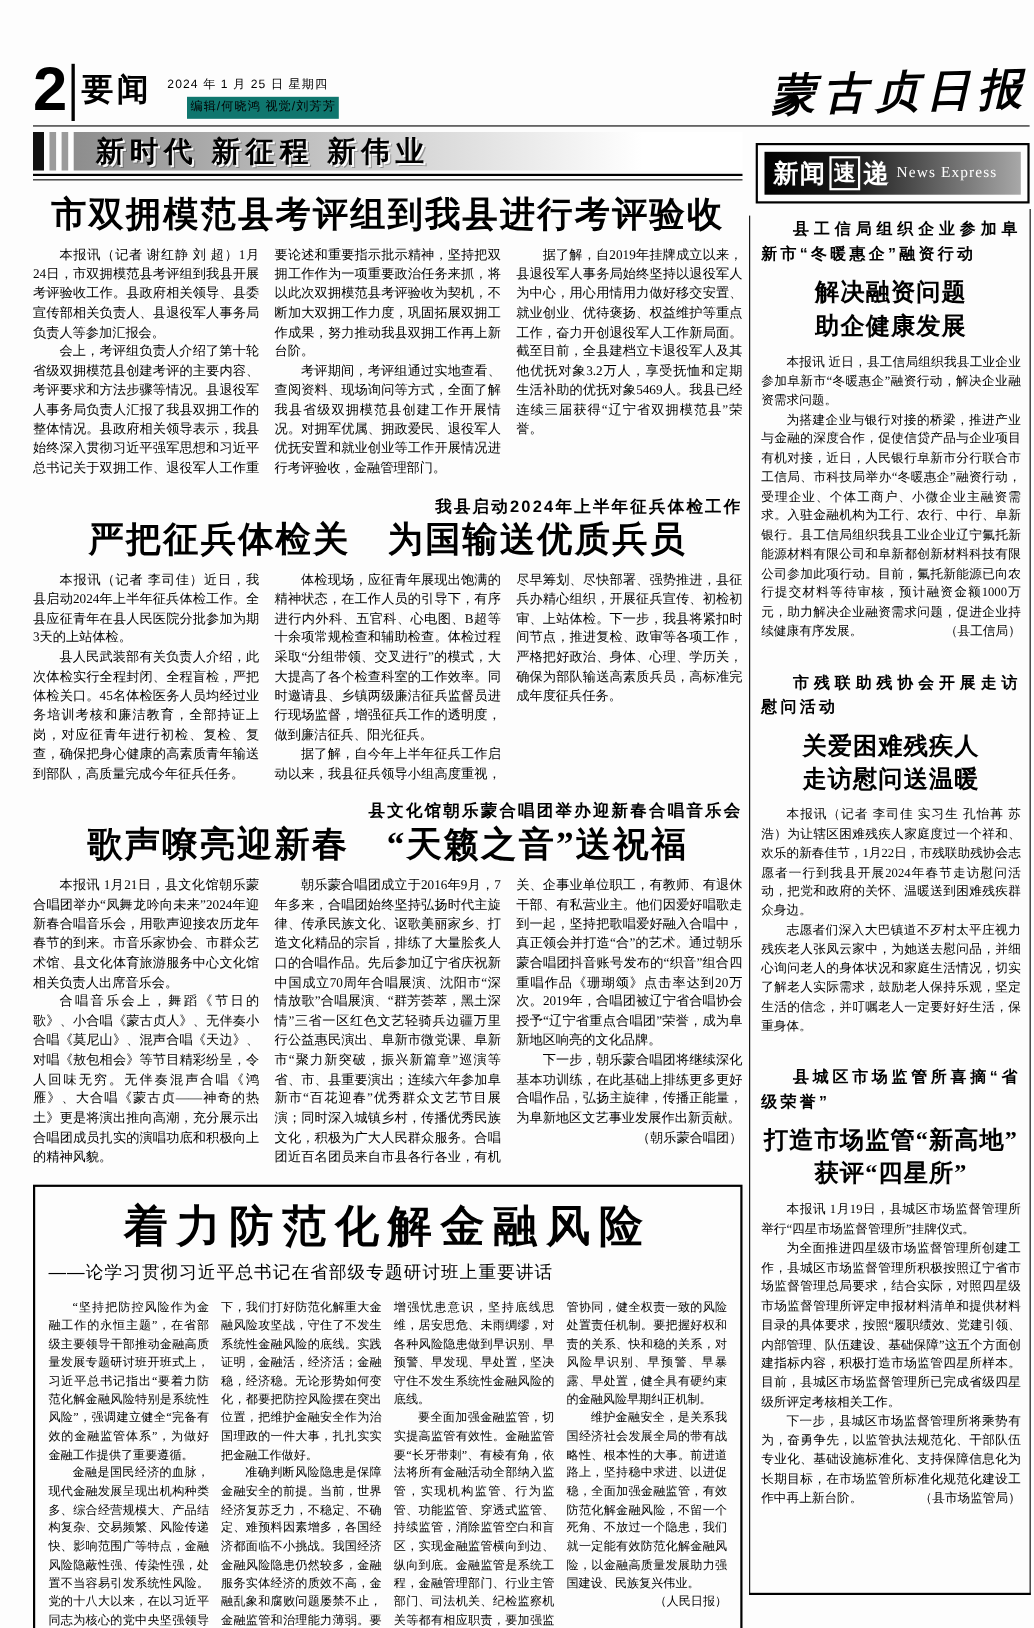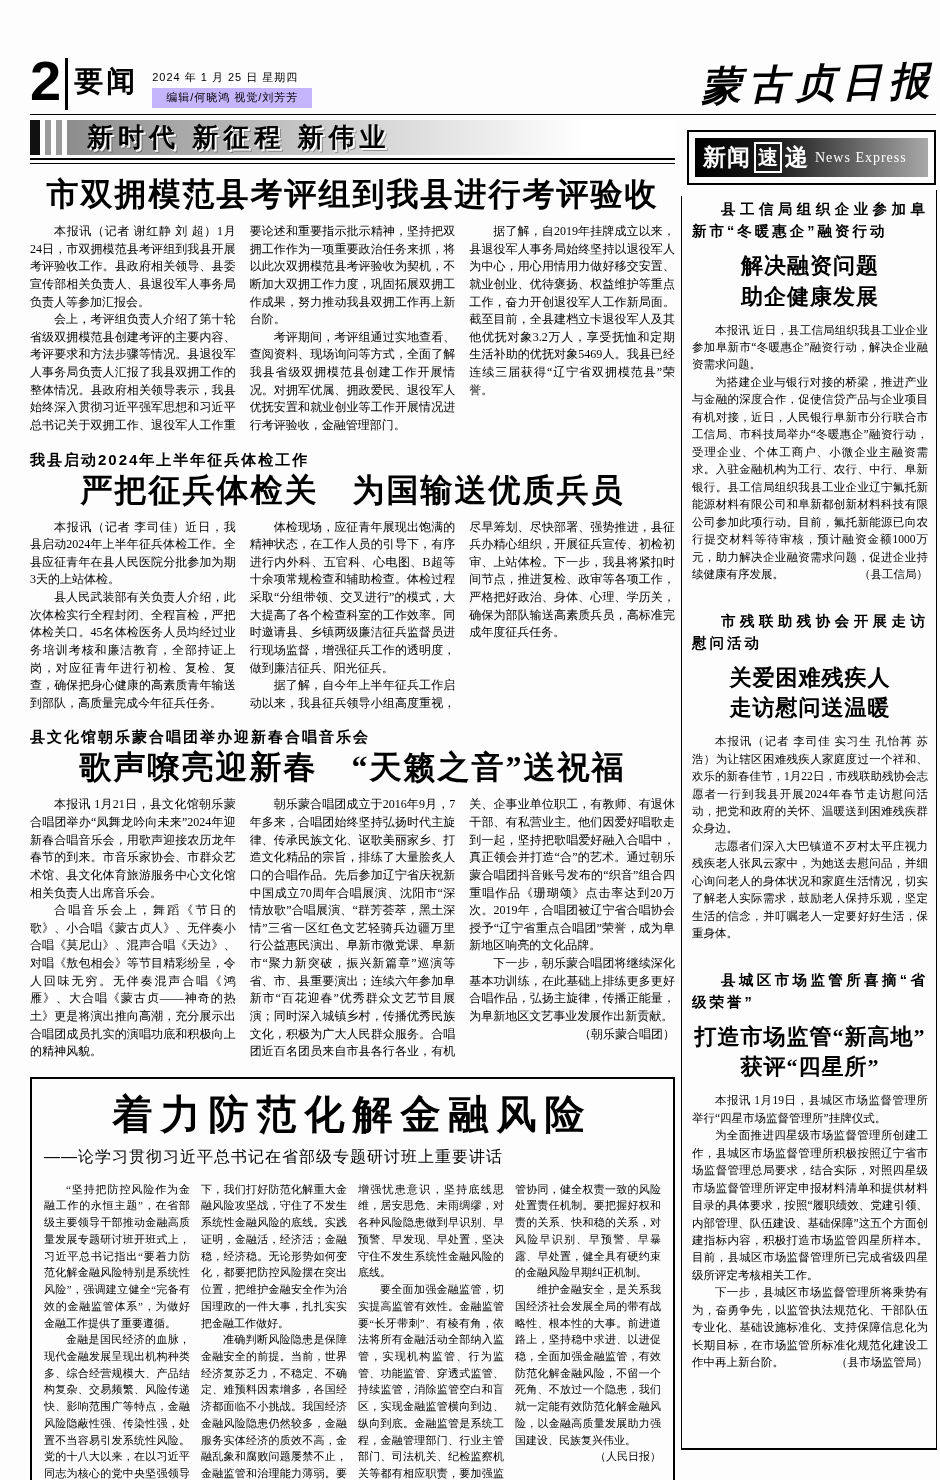--- a/index.html
+++ b/index.html
@@ -9,21 +9,21 @@
     -webkit-font-smoothing:antialiased;overflow:hidden;
   }
   p{margin:0;text-indent:2em;}
 
   
   #header{position:absolute;left:30px;top:54px;width:906px;display:flex;align-items:flex-start;}
   .pagenum{font-family:"Liberation Sans",sans-serif;font-weight:bold;font-size:56px;line-height:.95;}
   .pg-divider{width:3px;height:52px;background:#000;margin:4px 6px 0 4px;}
   .section-title{font-family:"Liberation Sans",sans-serif;font-weight:bold;font-size:29px;letter-spacing:3px;margin-top:8px;}
   .dateblock{margin-left:14px;margin-top:14px;font-family:"Liberation Sans",sans-serif;font-size:11px;line-height:1.8;letter-spacing:1px;}
-  .editors-line{background:#c4b5fd;padding:0 14px;display:inline-block;}
+  .editors-line{background:#0f766e;padding:0 3px;display:inline-block;margin-left:18px;}
   .masthead{margin-left:auto;font-weight:bold;font-style:italic;font-size:40px;letter-spacing:7px;transform:rotate(-1.5deg);margin-top:2px;}
   #header-rule{position:absolute;left:30px;top:114px;width:906px;height:1px;background:#000;}
 
   
   #banner{position:absolute;left:30px;top:120px;width:645px;height:35px;display:flex;align-items:stretch;}
   .banner-sq{width:10px;background:#111;margin-right:5px;}
   .banner-bar{width:6px;background:#9a9a9a;margin-right:5px;}
   .banner-grad{flex:1;background:linear-gradient(90deg,#8d8d8d 0%,#cfcfcf 45%,#ffffff 85%);display:flex;align-items:center;padding-left:20px;}
   .banner-text{font-family:"Liberation Sans",sans-serif;font-weight:bold;font-size:26px;letter-spacing:5px;
     text-shadow:2px 2px 0 rgba(255,255,255,.95),3px 3px 0 rgba(0,0,0,.3);}
@@ -32,21 +32,21 @@
   
   #news-express{position:absolute;left:687px;top:130px;width:249px;height:55px;border:2px solid #000;box-sizing:border-box;padding:6px;}
   .ne-bar{height:100%;background:linear-gradient(90deg,#000 0%,#1c1c1c 35%,#a8a8a8 100%);color:#fff;display:flex;align-items:center;padding:0 8px;box-sizing:border-box;text-align:right;}
   .ne-zh{font-family:"Liberation Sans",sans-serif;font-weight:bold;font-size:23px;letter-spacing:1px;}
   .ne-boxed{font-family:"Liberation Sans",sans-serif;font-weight:bold;font-size:20px;border:2px solid #fff;padding:0 2px;margin:0 3px;}
   .ne-en{font-size:14px;margin-left:6px;letter-spacing:1px;}
 
   
   #main{position:absolute;left:30px;top:174px;width:645px;}
   .headline-xl{text-align:center;font-weight:bold;font-size:32px;letter-spacing:2px;line-height:1.25;}
-  .kicker-c{text-align:left;font-family:"Liberation Sans",sans-serif;font-weight:bold;font-size:15px;letter-spacing:2px;margin-top:16px;}
+  .kicker-c{text-align:right;font-family:"Liberation Sans",sans-serif;font-weight:bold;font-size:15px;letter-spacing:2px;margin-top:16px;}
   .body-3col{margin-top:9px;column-count:3;column-gap:14px;font-size:12px;line-height:1.47;text-align:justify;}
   .sign{float:right;text-indent:0;}
 
   
   #editorial-box{margin-top:16px;border:2px solid #000;padding:12px 12px 18px;box-sizing:border-box;min-height:452px;}
   .ed-headline{text-align:center;font-weight:bold;font-size:40px;letter-spacing:8px;line-height:1.2;}
   .ed-subtitle{font-family:"Liberation Sans",sans-serif;font-size:16px;margin-top:8px;letter-spacing:1px;}
   .ed-body{margin-top:13px;column-count:4;column-gap:11px;font-size:11px;line-height:1.52;text-align:justify;}
 
   

